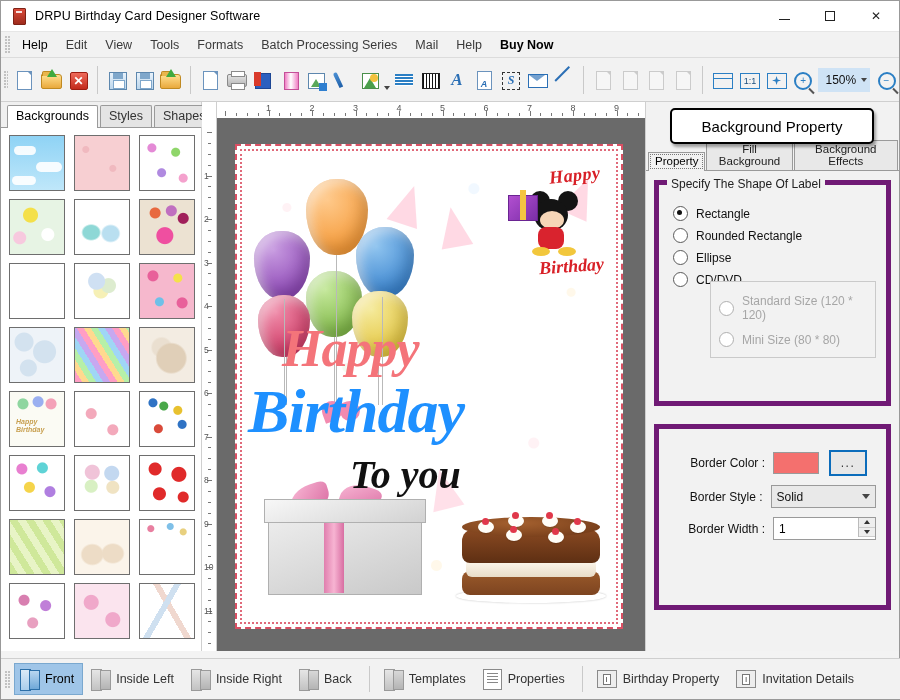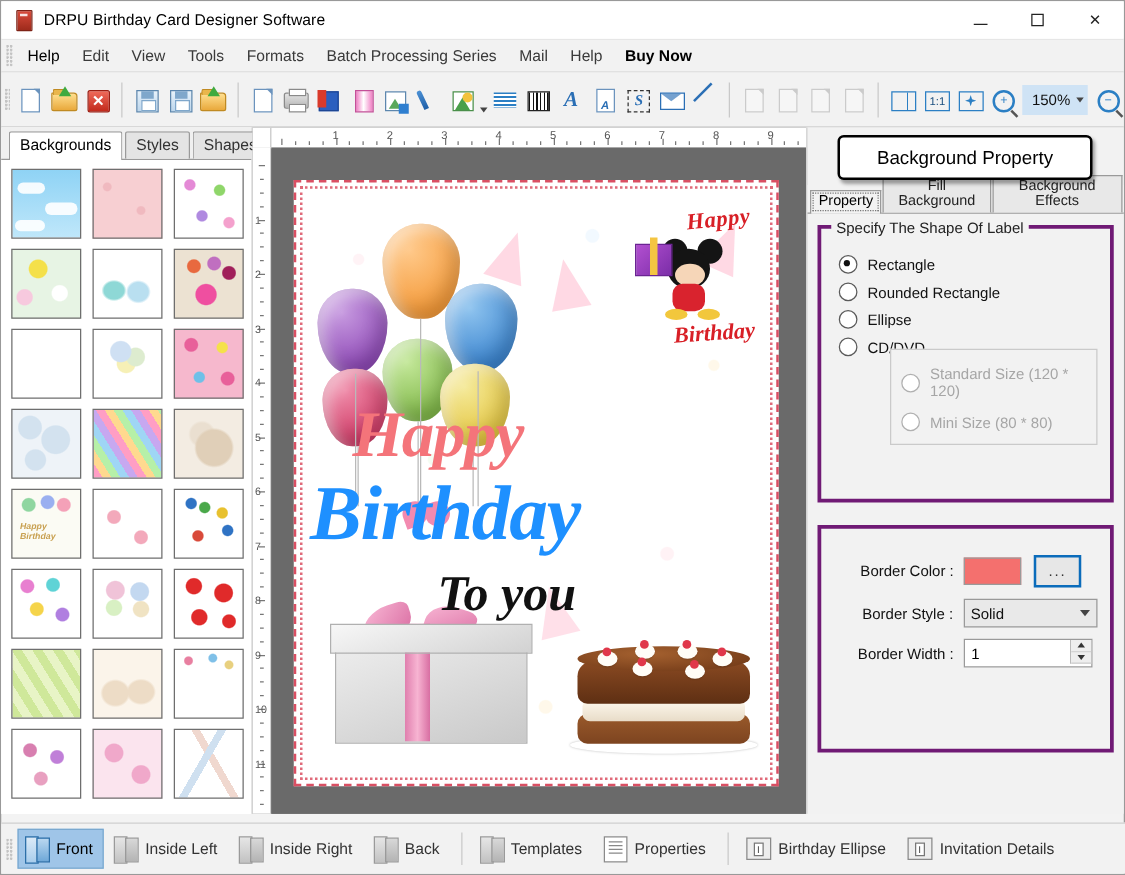--- a/index.html
+++ b/index.html
@@ -116,21 +116,21 @@
   .txt-bday{position:absolute;left:6px;top:225px;font-family:"Liberation Serif",serif;font-style:italic;font-weight:bold;font-size:62px;color:#1e90ff;letter-spacing:-1px;}
   .txt-toyou{position:absolute;left:108px;top:300px;font-family:"Liberation Serif",serif;font-style:italic;font-weight:bold;font-size:40px;color:#111;}
 
   
   .right{width:253px;background:#f2f2f2;border-left:1px solid #cfcfcf;position:relative;display:flex;flex-direction:column;}
   .bg-prop-badge{position:absolute;left:24px;top:6px;width:200px;height:32px;background:#fff;border:2px solid #000;border-radius:5px;
         display:flex;align-items:center;justify-content:center;font-size:15px;color:#000;box-shadow:2px 3px 3px rgba(0,0,0,.35);z-index:5;}
   .rp-tabs{display:flex;align-items:flex-end;height:22px;margin-top:46px;padding-left:2px;border-bottom:1px solid #9a9a9a;background:#f2f2f2;}
   .rp-tab{padding:2px 6px 3px;font-size:11.5px;border:1px solid #9a9a9a;border-bottom:none;background:#e8e8e8;color:#222;margin-right:1px;cursor:default;text-align:center;}
   .rp-tab.active{background:#f2f2f2;color:#000;position:relative;top:1px;padding-bottom:4px;outline:1px dotted #777;outline-offset:-3px;}
-  .group{margin:9px 8px 0 8px;border:3px solid #701a75;background:#f2f2f2;position:relative;padding:14px 10px 12px 10px;}
+  .group{margin:9px 8px 0 8px;border:5px solid #701a75;background:#f2f2f2;position:relative;padding:14px 10px 12px 10px;}
   .group > legend{position:absolute;top:-8px;left:8px;background:#f2f2f2;padding:0 4px;font-size:12px;color:#222;}
   .radio-row{display:flex;align-items:center;margin:7px 0 7px 4px;cursor:default;}
   .radio{width:13px;height:13px;border:1px solid #5a5a5a;border-radius:50%;background:#fff;margin-right:8px;position:relative;flex:none;}
   .radio.on:after{content:"";position:absolute;left:3px;top:3px;width:5px;height:5px;background:#111;border-radius:50%;}
   .radio.dim{border-color:#b0b0b0;}
   .rlabel{font-size:12px;color:#111;}
   .rlabel.dim{color:#a6a6a6;}
   .sub-box{position:absolute;right:10px;top:96px;width:152px;border:1px solid #cacaca;padding:8px 6px;background:#f2f2f2;}
   .chk-row{display:flex;align-items:center;margin:6px 0 12px 4px;}
   .chk{width:13px;height:13px;border:1px solid #4a4a4a;background:#fff;margin-right:8px;position:relative;flex:none;}
@@ -794,21 +794,21 @@
       <span class="docicon"></span>
       <span class="bb-label">Properties</span>
     </div>
 
     <div class="bb-sep"></div>
 
     <div class="bb-item">
       <span class="tboxicon">
           <span>I</span>
         </span>
-      <span class="bb-label">Birthday Ellipse</span>
+      <span class="bb-label">Birthday Property</span>
     </div>
     <div class="bb-item">
       <span class="tboxicon">
           <span>I</span>
         </span>
       <span class="bb-label">Invitation Details</span>
     </div>
   </div>
 
 </div>

